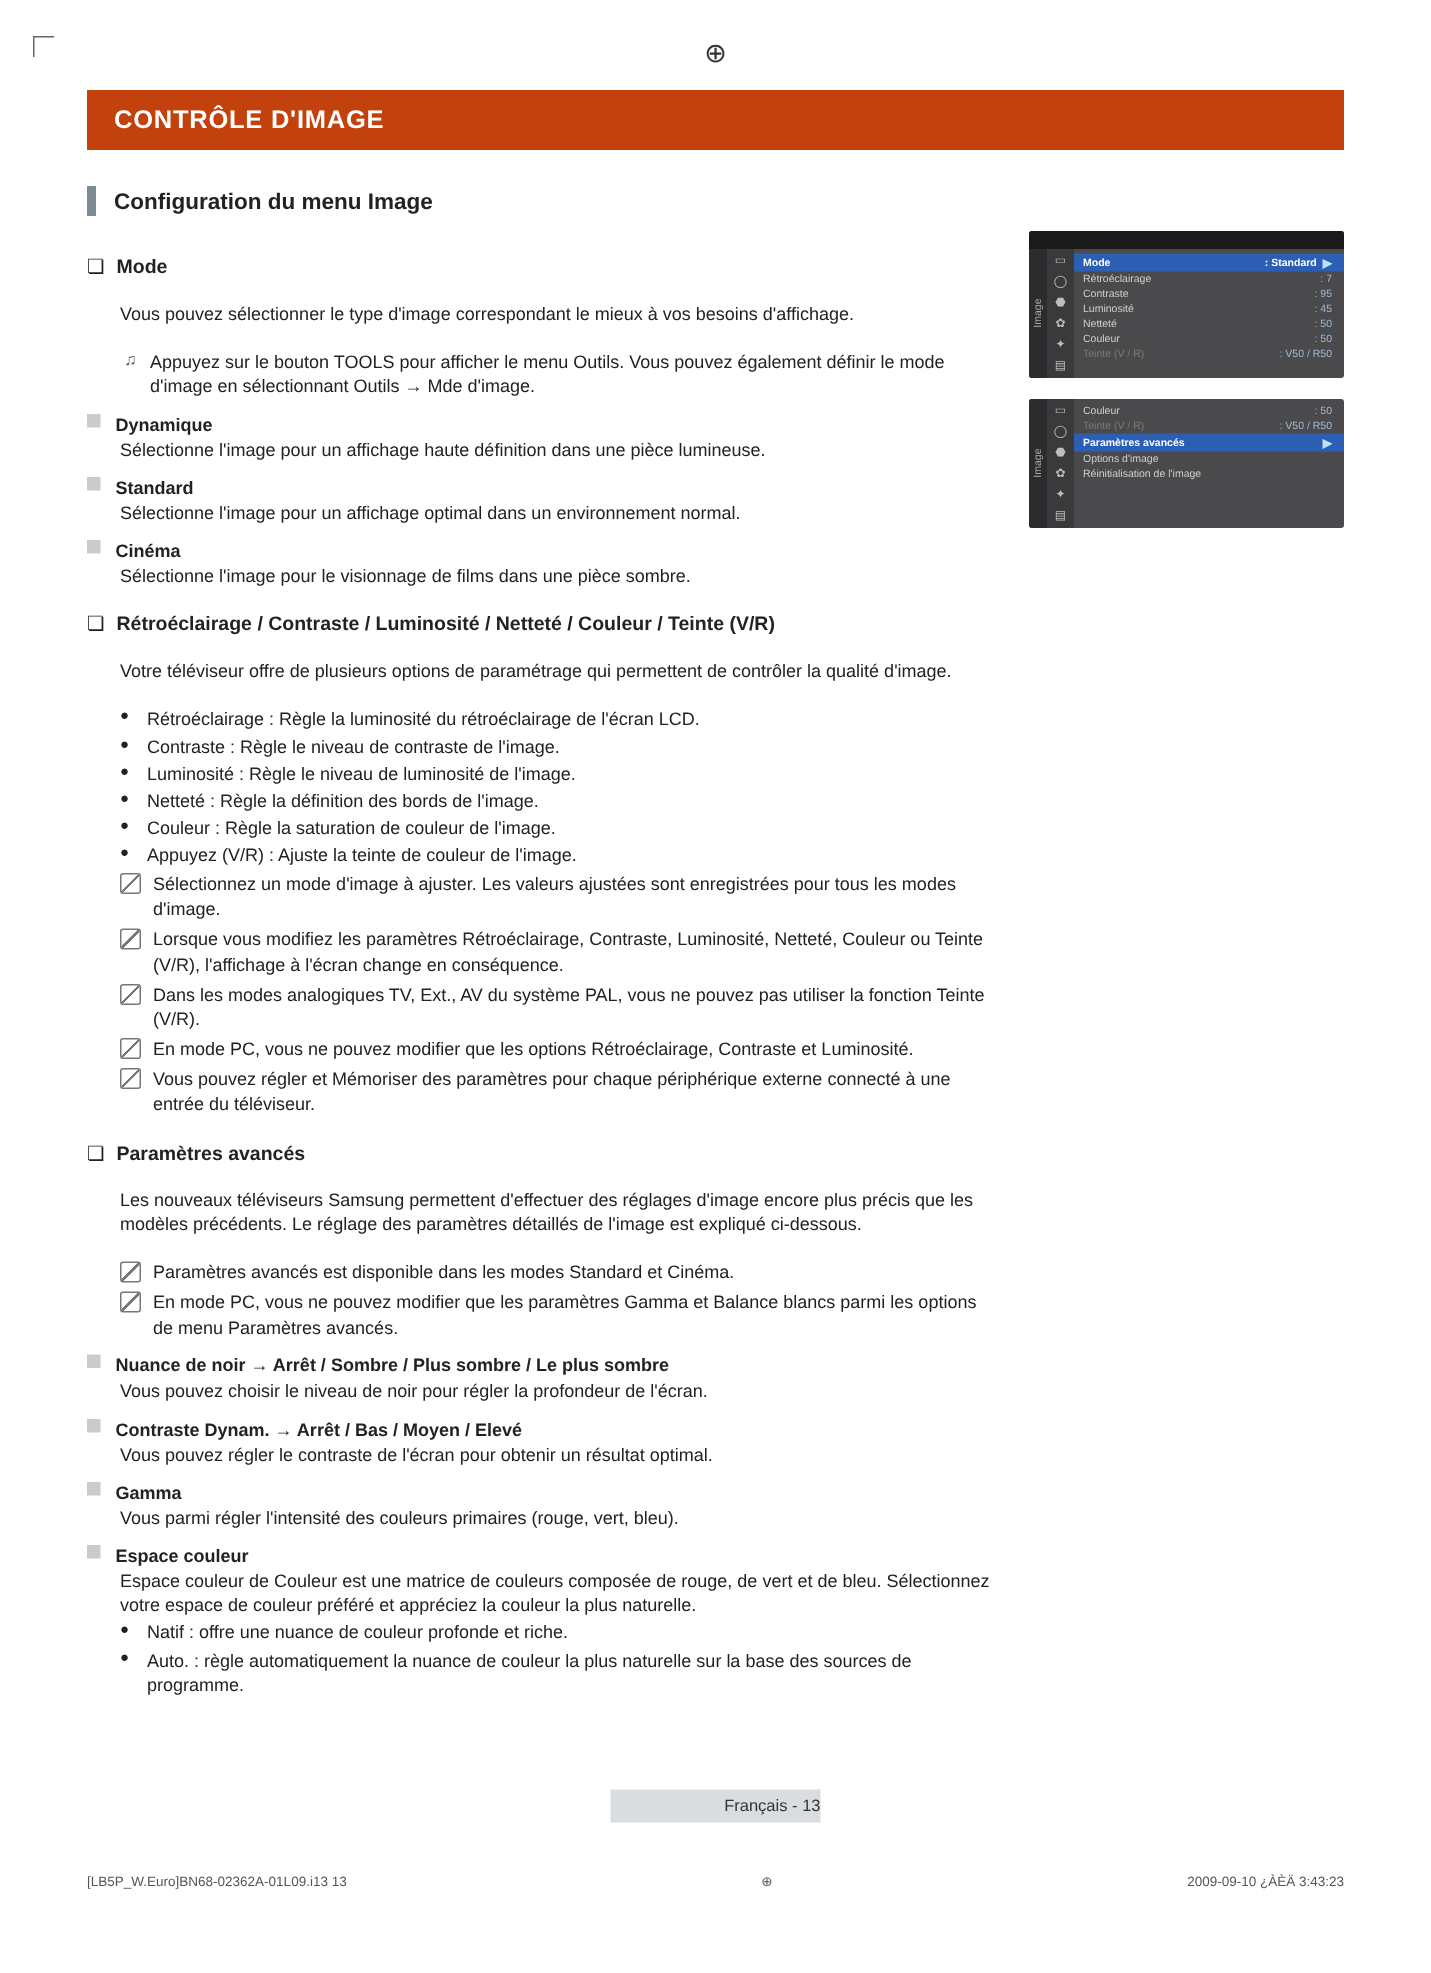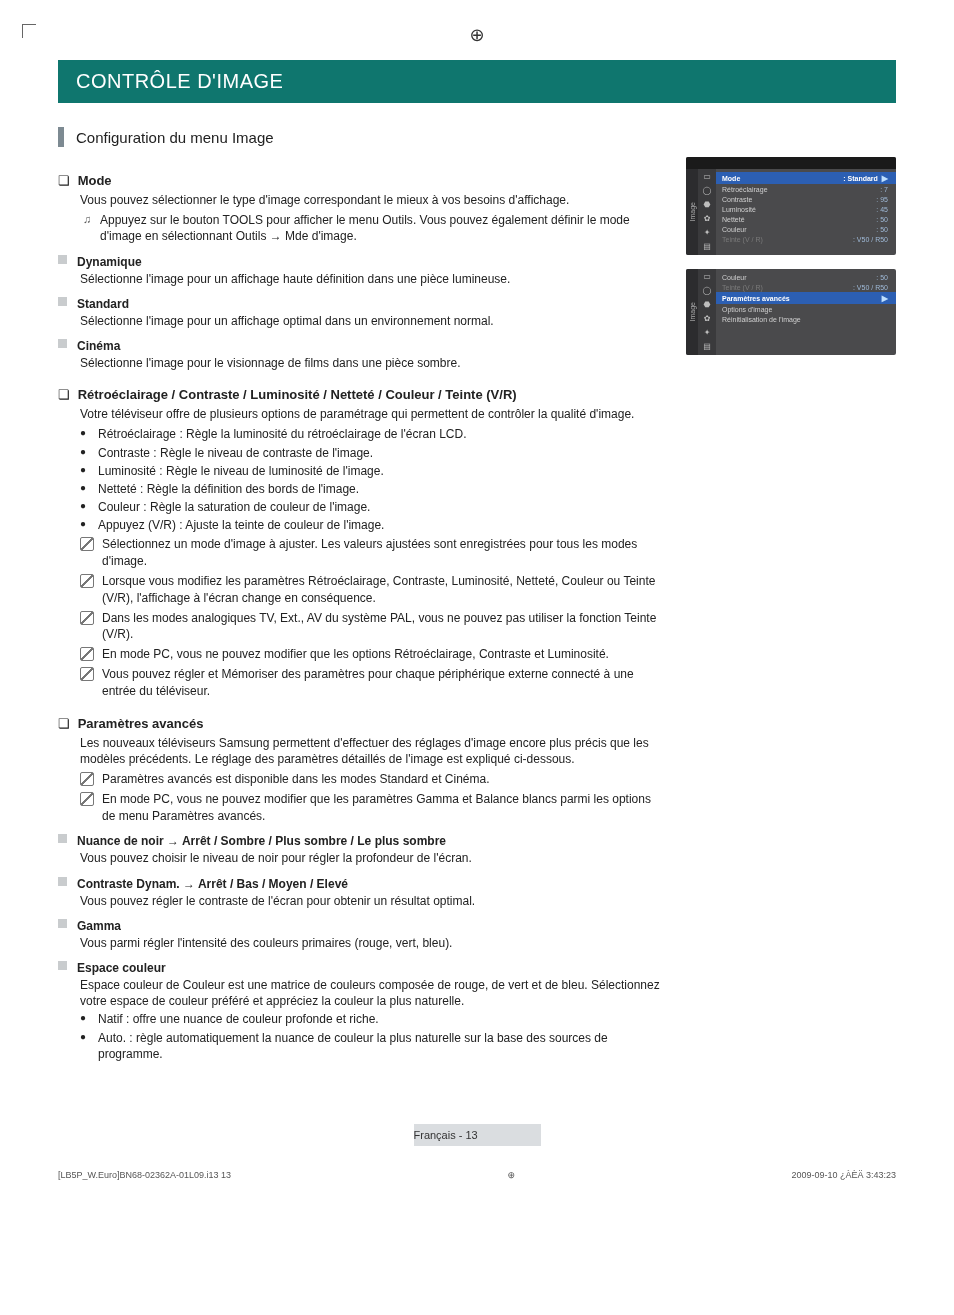--- a/index.html
+++ b/index.html
@@ -1,28 +1,28 @@
 <!DOCTYPE html>
 <html><head>
 <meta charset="utf-8">
 <style>
   *{box-sizing:border-box;margin:0;padding:0}
   body{font-family:Arial,Helvetica,sans-serif;font-size:12px;color:#222;background:#fff;width:954px;margin:0 auto;position:relative}
   .page{padding:60px 58px 30px 58px;position:relative}
   .crop-tl{position:absolute;top:24px;left:22px;width:14px;height:14px;border-left:1px solid #666;border-top:1px solid #666}
   .crop-t{position:absolute;top:24px;left:50%;transform:translateX(-50%);font-size:18px;color:#333}
-  .title-bar{background:#0f766e;color:#fff;font-size:20px;font-weight:normal;padding:10px 18px;letter-spacing:.5px}
+  .title-bar{background:#c2410c;color:#fff;font-size:17px;font-weight:bold;padding:10px 18px;letter-spacing:.5px}
   .section-heading{display:flex;align-items:center;margin:24px 0 10px 0}
   .section-heading .marker{width:6px;height:20px;background:#7d8a92;margin-right:12px}
-  .section-heading h2{font-size:15px;font-weight:normal}
+  .section-heading h2{font-size:15px;font-weight:bold}
   .q-row{display:flex;align-items:center;margin-top:16px;margin-bottom:4px}
   .q-icon{font-size:13px;margin-right:8px;color:#222}
   .q-row h3{font-size:13px;font-weight:bold}
   .body-block{margin-left:22px}
-  .body-text{margin:4px 0;line-height:1.35}
+  .body-text{margin:16px 0;line-height:1.35}
   .tools-row{display:flex;margin:4px 0;line-height:1.35}
   .tools-row .t-icon{width:14px;text-align:center;margin-right:6px;color:#555;font-size:11px}
   .tools-row .t-text{flex:1}
   .sub-row{display:flex;margin-top:10px;margin-bottom:2px}
   .sub-row .sq{width:9px;height:9px;background:#c9ccce;margin-right:10px}
   .sub-row h4{font-size:12px;font-weight:bold}
   .sub-body{margin-left:22px;margin-bottom:2px;line-height:1.35}
   ul.bullets{list-style:none;margin:2px 0 2px 22px}
   ul.bullets li{padding-left:18px;position:relative;margin:2px 0;line-height:1.35}
   ul.bullets li::before{content:"●";position:absolute;left:0;top:0;font-size:10px}
@@ -40,22 +40,22 @@
   .osd-vert{width:12px;background:#2c2c2e;display:flex;align-items:center;justify-content:center}
   .osd-vert span{writing-mode:vertical-rl;transform:rotate(180deg);font-size:7px;color:#aaa}
   .osd-list{flex:1;padding:3px 0}
   .osd-row{display:flex;justify-content:space-between;padding:1.5px 8px 1.5px 6px}
   .osd-row.hl{background:#2c5fb3;color:#fff;font-weight:bold;align-items:center}
   .osd-row .arrow{color:#bfe0ff;font-size:8px;margin-left:4px}
   .osd-row.dim{color:#7a7a7a}
   .osd-row .lbl{flex:1}
   .osd-row .val{color:#9fb9d6}
   .osd-row.hl .val{color:#fff}
-  .footer-page{background:#dadde0;color:#333;width:127px;text-align:left;padding:5px 0;margin:60px auto 0 auto;font-size:11px}
-  .footer-meta{display:flex;justify-content:space-between;font-size:9px;color:#555;margin-top:24px}
+  .footer-page{background:#dadde0;color:#333;width:140px;text-align:right;padding:5px 0;margin:60px auto 0 auto;font-size:11px}
+  .footer-meta{display:flex;justify-content:space-between;font-size:9px;color:#555;margin-top:34px}
   b{font-weight:normal}
 </style>
 </head>
 <body>
 
 <div class="page">
   <div class="crop-tl"></div>
   <div class="crop-t">⊕</div>
 
   <div class="title-bar">CONTRÔLE D'IMAGE</div>

